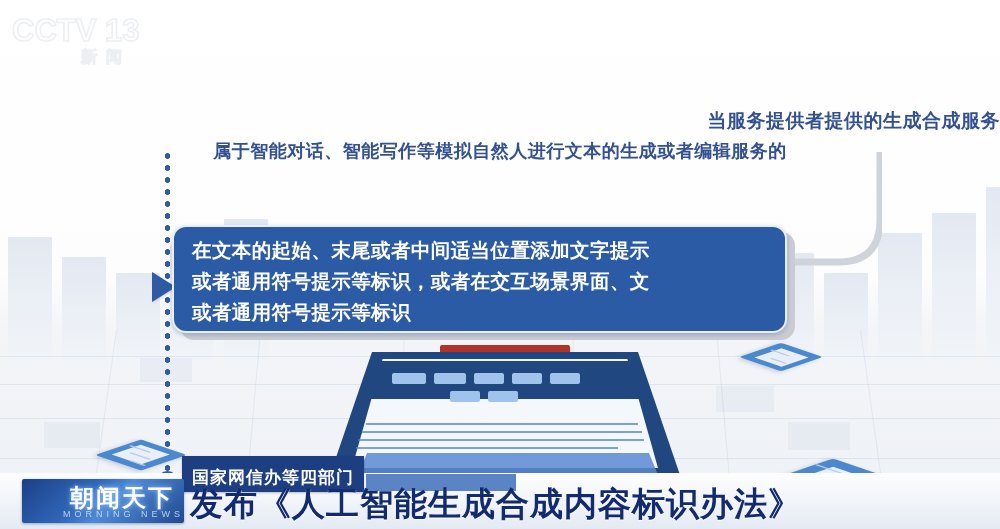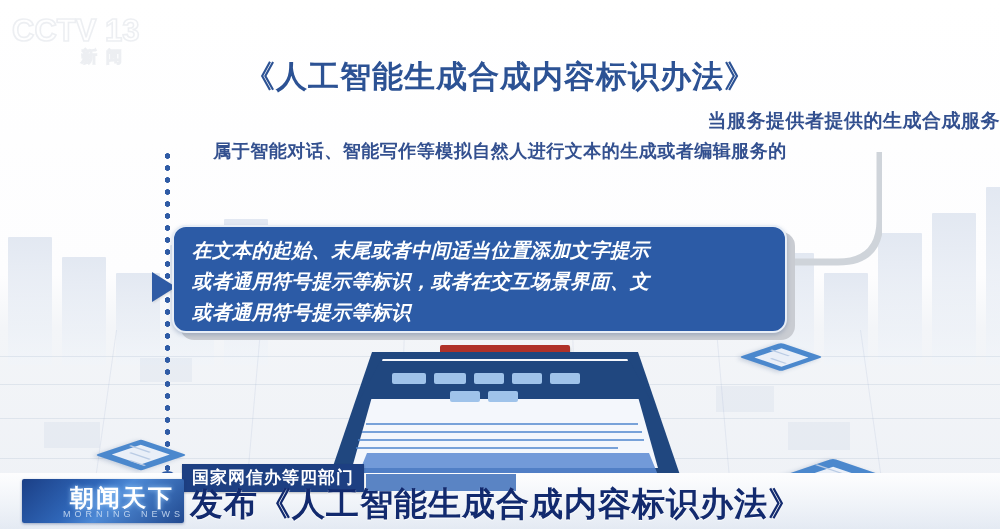--- a/index.html
+++ b/index.html
@@ -93,21 +93,20 @@
   }
   .callout{
     position:absolute; left:172px; top:225px;
     width:615px; height:108px;
     background:#2c5ba6;
     border:2px solid #e8eef6;
     border-radius:14px;
     padding:8px 16px 16px 18px;
     color:#ffffff;
     box-shadow:0 2px 4px rgba(40,70,125,.25);
-    font-style:italic;
   }
   .callout p{
     font-size:19.5px; font-weight:bold; line-height:31px;
     letter-spacing:.4px; white-space:nowrap;
   }
 
   
   .doc-wrap{ position:absolute; left:330px; top:345px; width:350px; height:130px; }
   .doc-red{
     position:absolute; left:110px; top:0; width:130px; height:9px;
@@ -192,21 +191,21 @@
   }
   .cctv-logo .en{
     position:absolute; left:0; right:0; top:30px;
     text-align:right; color:#cfe0f5; font-size:9px;
     letter-spacing:4px; opacity:.85;
   }
   .dept-tag{
     position:absolute; left:182px; bottom:37px;
     background:#1d3f82; color:#fff;
     font-size:17px; font-weight:bold; letter-spacing:1px;
-    padding:2px 10px 3px;
+    padding:10px 10px 3px;
     box-shadow:0 1px 2px rgba(0,0,0,.25);
   }
   .dept-bar{
     position:absolute; left:366px; bottom:38px;
     width:150px; height:17px;
     background:#5a84c4;
   }
   .headline{
     position:absolute; left:190px; bottom:2px;
     font-size:33px; font-weight:bold; color:#122a6e;
@@ -270,21 +269,20 @@
 
   <svg class="corner-shape" viewBox="0 0 120 120">
     <path d="M118 2 L118 70 Q118 112 76 112 L10 112" fill="none" stroke="#cfd4da" stroke-width="7"></path>
   </svg>
 
   <div class="watermark">
     <div class="wm1">CCTV 13</div>
     <div class="wm2">新闻</div>
   </div>
 
-  <div class="title">《人工智能生成合成内容标识办法》</div>
   <div class="subline sub1">当服务提供者提供的生成合成服务</div>
   <div class="subline sub2">属于智能对话、智能写作等模拟自然人进行文本的生成或者编辑服务的</div>
 
   <div class="dotline"></div>
   <div class="dot-end"></div>
   <div class="dot-arrow"></div>
 
   <div class="callout-shadow"></div>
   <div class="callout">
     <p>在文本的起始、末尾或者中间适当位置添加文字提示</p>

